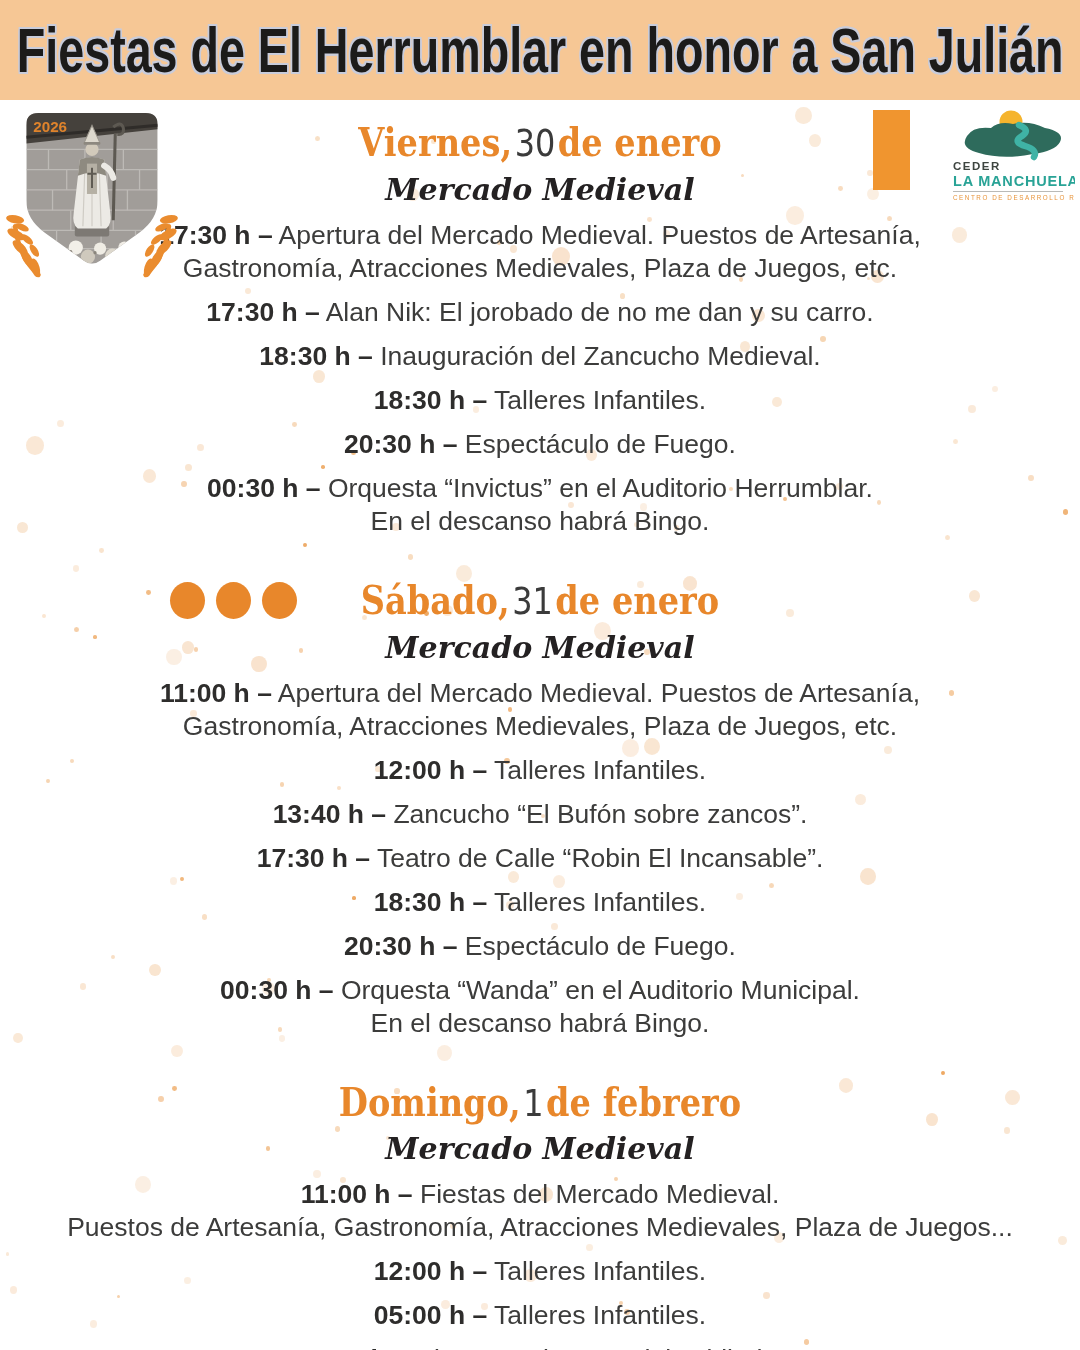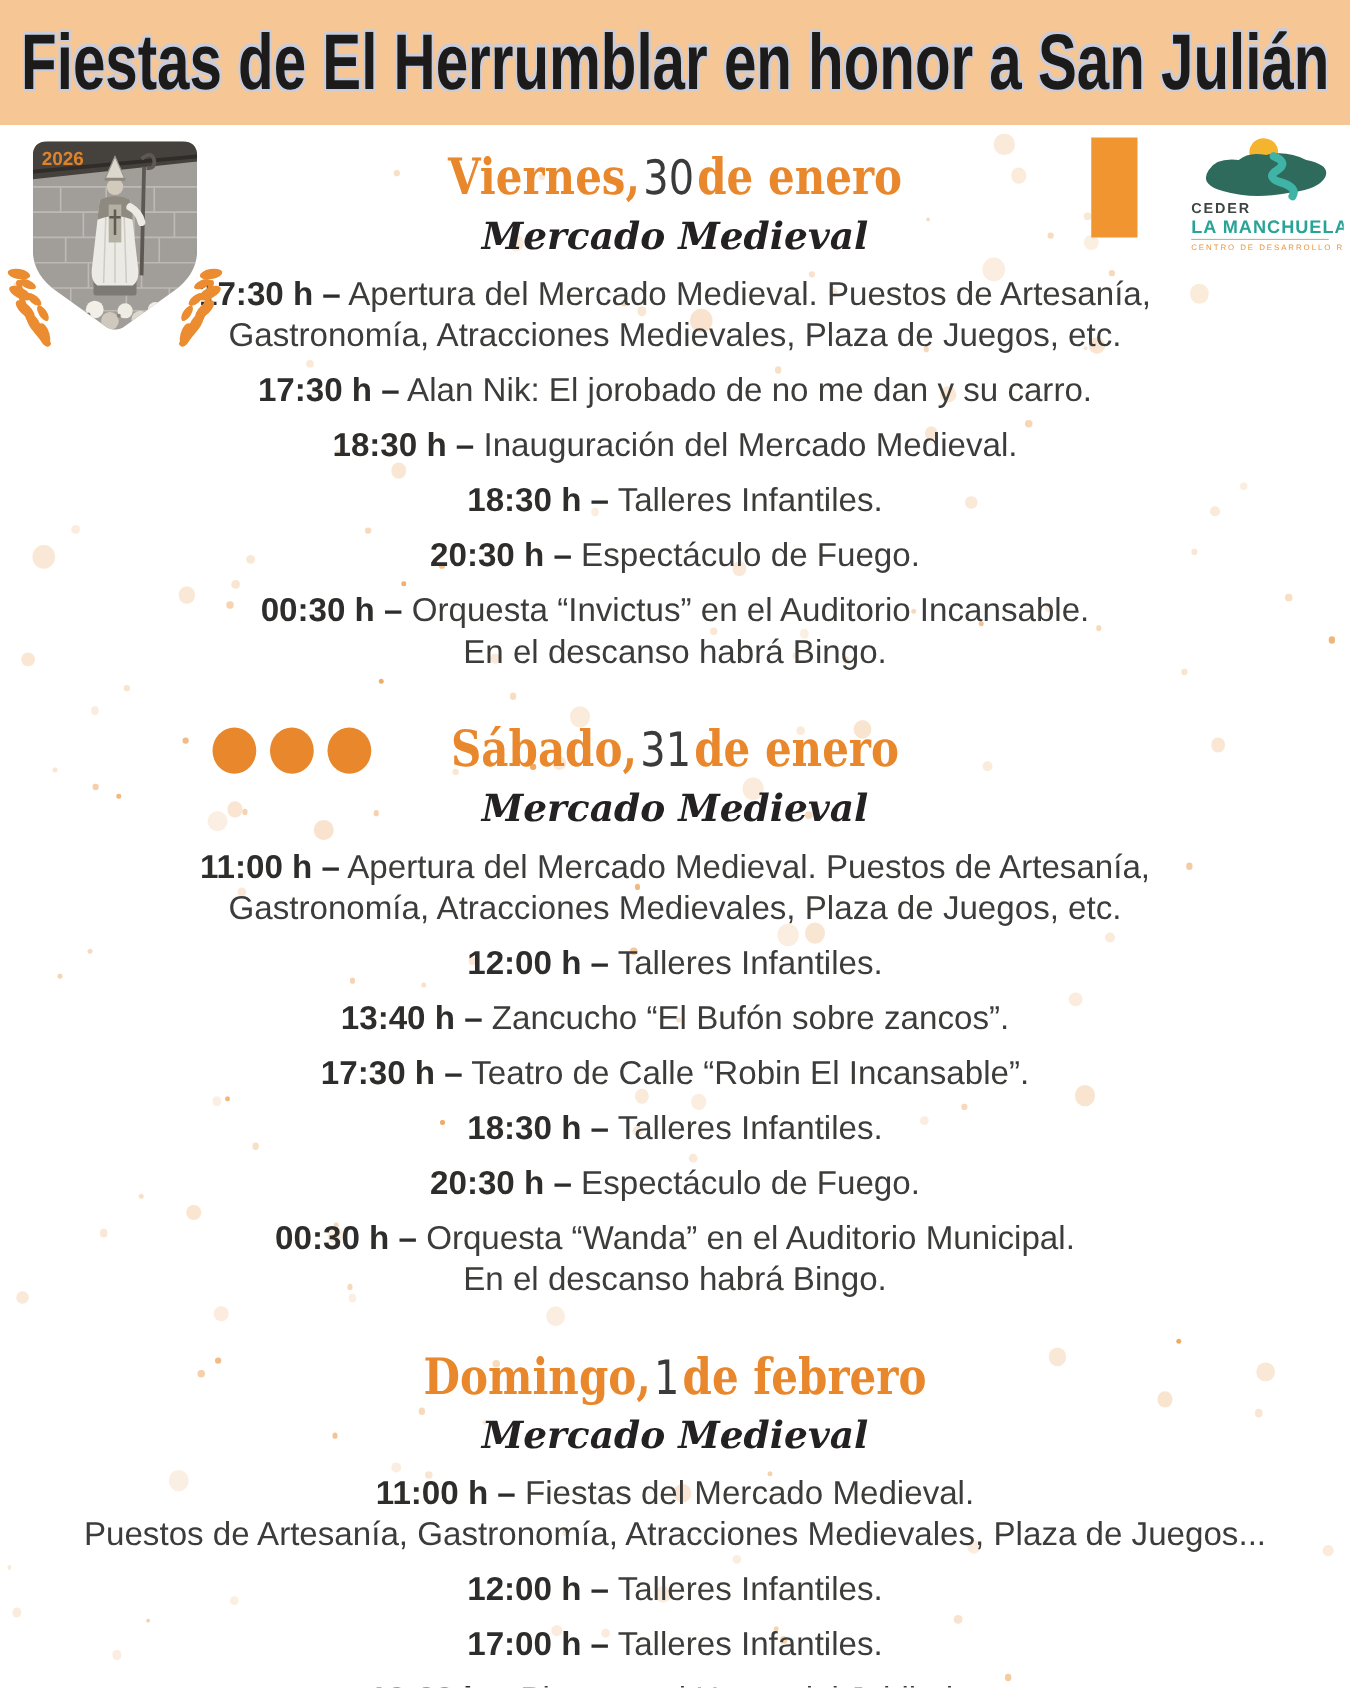--- a/index.html
+++ b/index.html
@@ -295,36 +295,36 @@
           <div class="l1"><span class="time">17:30 h –</span> <span class="desc">Apertura del Mercado Medieval.  Puestos de Artesanía,</span></div>
           <div class="l2">Gastronomía, Atracciones Medievales, Plaza de Juegos, etc.</div>
         </div>
 
         <div class="event">
           <div class="l1"><span class="time">17:30 h –</span> <span class="desc">Alan Nik: El jorobado de no me dan y su carro.</span></div>
 
         </div>
 
         <div class="event">
-          <div class="l1"><span class="time">18:30 h –</span> <span class="desc">Inauguración del Mercado Medieval.</span></div>
+          <div class="l1"><span class="time">18:30 h –</span> <span class="desc">Inauguración del Zancucho Medieval.</span></div>
 
         </div>
 
         <div class="event">
           <div class="l1"><span class="time">18:30 h –</span> <span class="desc">Talleres Infantiles.</span></div>
 
         </div>
 
         <div class="event">
           <div class="l1"><span class="time">20:30 h –</span> <span class="desc">Espectáculo de Fuego.</span></div>
 
         </div>
 
         <div class="event">
-          <div class="l1"><span class="time">00:30 h –</span> <span class="desc">Orquesta “Invictus” en el Auditorio Incansable.</span></div>
+          <div class="l1"><span class="time">00:30 h –</span> <span class="desc">Orquesta “Invictus” en el Auditorio Herrumblar.</span></div>
           <div class="l2">En el descanso habrá Bingo.</div>
         </div>
       </div>
   </section>
 
   <section class="day">
     <div class="three-dots">
       <i></i>
         <i></i>
         <i></i>
@@ -379,21 +379,21 @@
           <div class="l1"><span class="time">11:00 h –</span> <span class="desc">Fiestas del Mercado Medieval.</span></div>
           <div class="l2">Puestos de Artesanía, Gastronomía, Atracciones Medievales, Plaza de Juegos...</div>
         </div>
 
         <div class="event">
           <div class="l1"><span class="time">12:00 h –</span> <span class="desc">Talleres Infantiles.</span></div>
 
         </div>
 
         <div class="event">
-          <div class="l1"><span class="time">17:00 h –</span> <span class="desc">Talleres Infantiles.</span></div>
+          <div class="l1"><span class="time">05:00 h –</span> <span class="desc">Talleres Infantiles.</span></div>
 
         </div>
 
         <div class="event">
           <div class="l1"><span class="time">19:00 h –</span> <span class="desc">Bingo en el Hogar del Jubilado.</span></div>
 
         </div>
       </div>
   </section>
 

